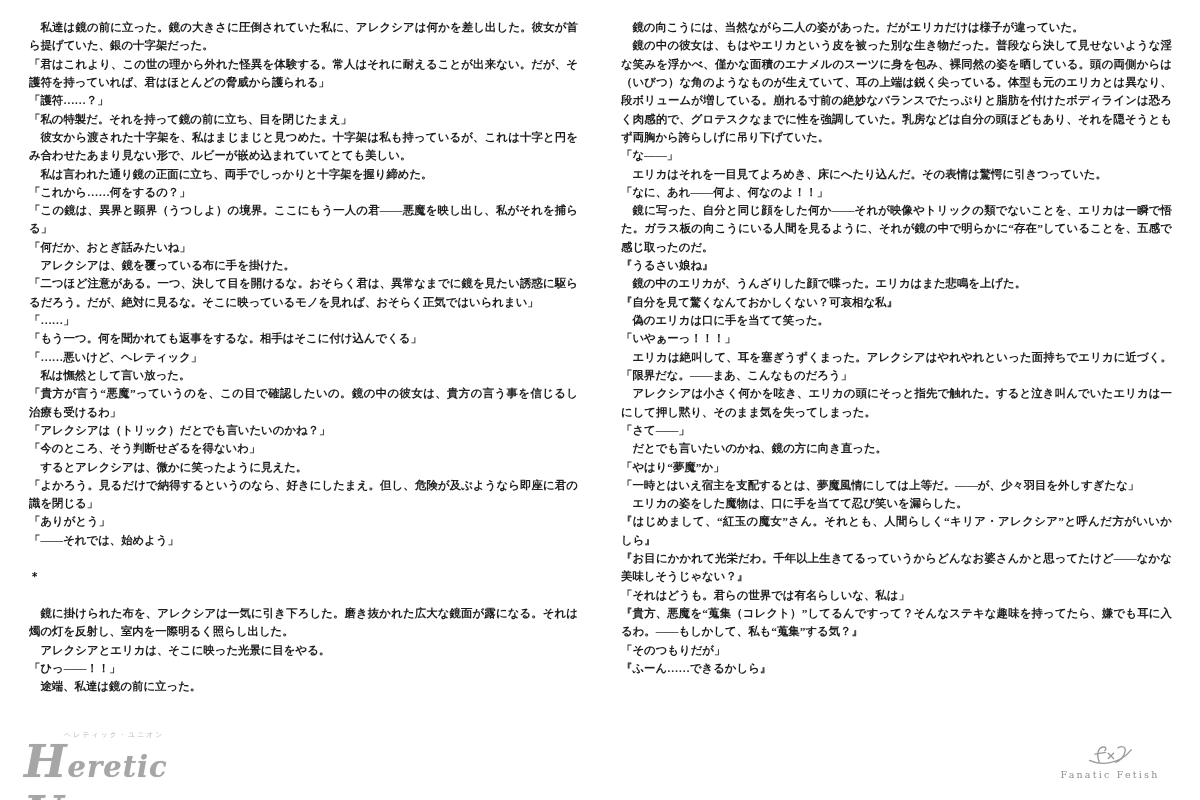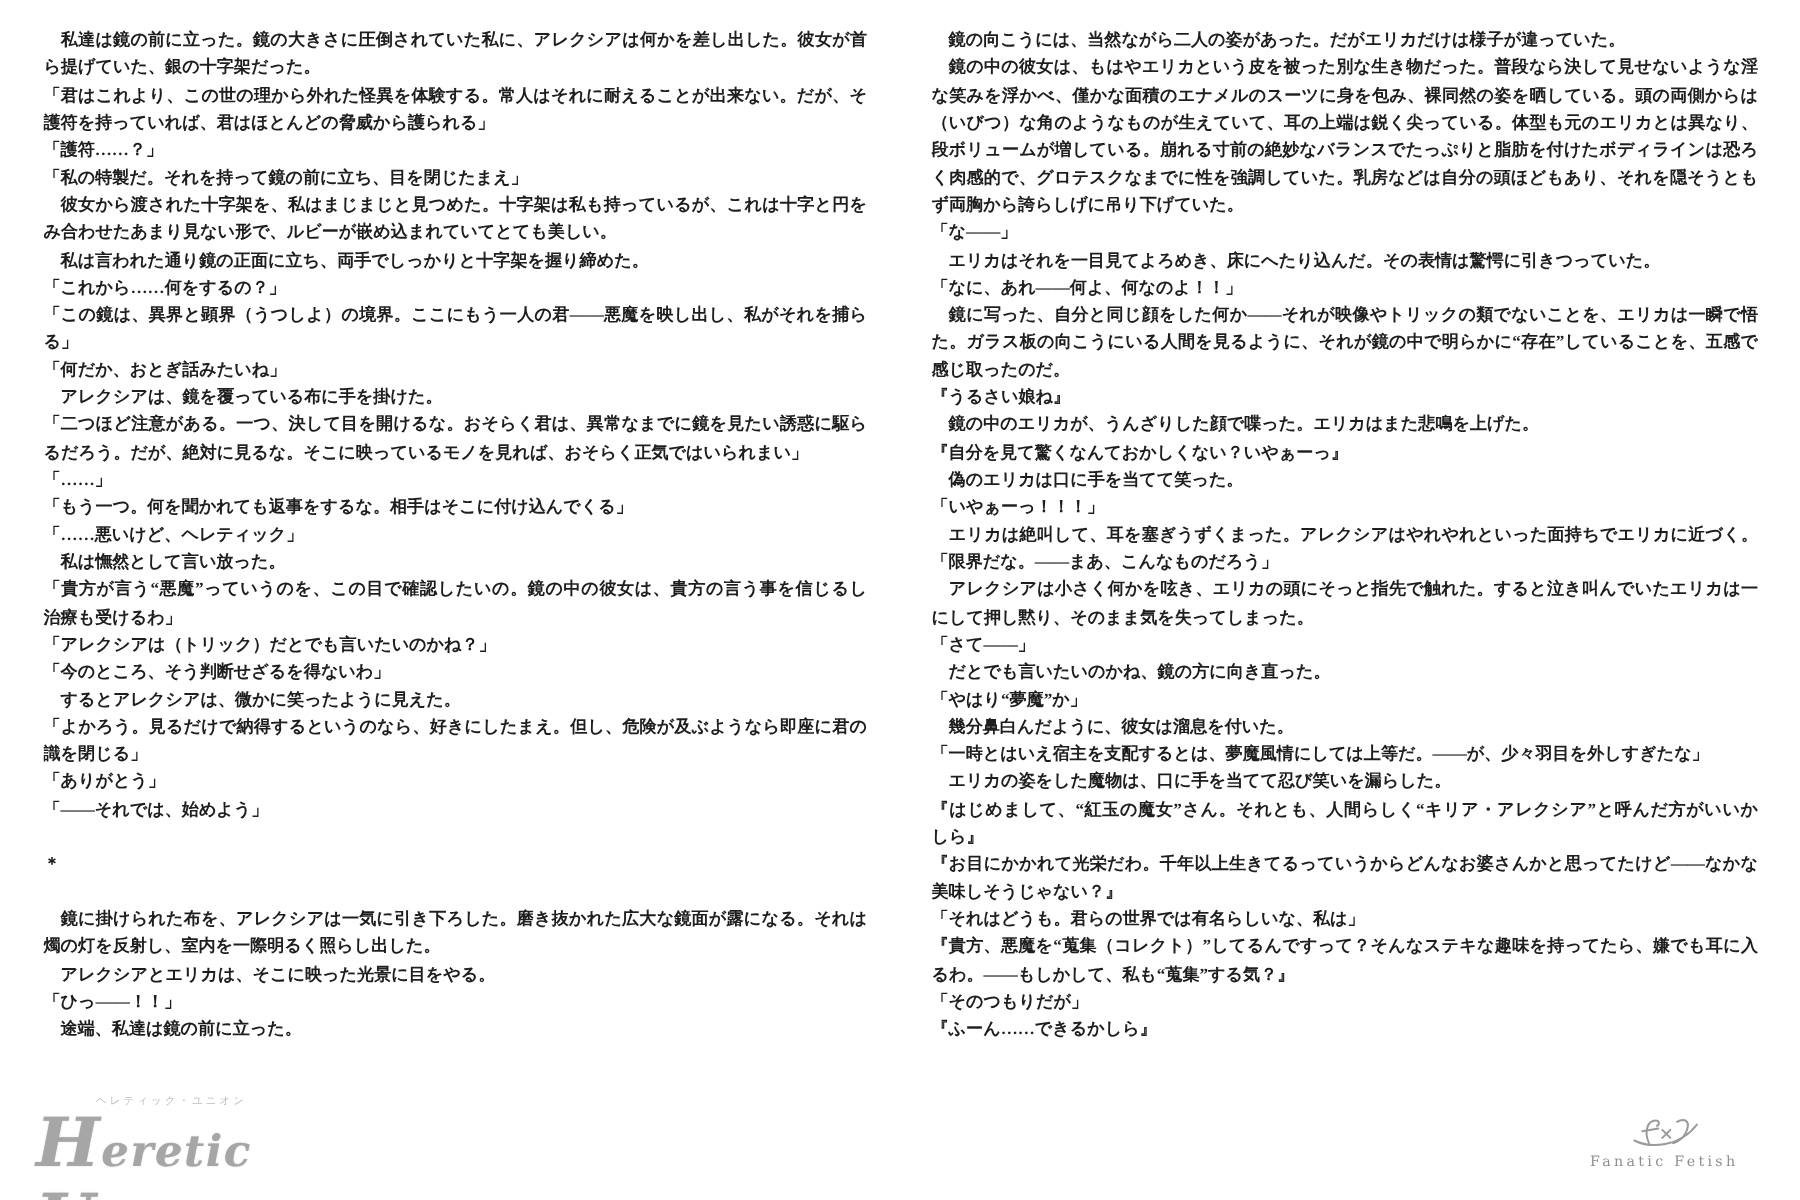--- a/index.html
+++ b/index.html
@@ -24,21 +24,21 @@
     font-family:"Liberation Sans",sans-serif; height:9px; line-height:9px;
   }
   .logo-main {
     font-family:"DejaVu Serif",serif; font-style:italic; font-weight:bold;
     font-size:29px; line-height:46px; color:#a6a6a6; letter-spacing:1px;
     text-shadow:0 0 1px #c8c8c8;
   }
   .logo-main .cap { font-size:45px; line-height:46px; }
 
   
-  .footer-right { position:absolute; left:1060px; top:742px; width:100px; text-align:left; }
+  .footer-right { position:absolute; left:1060px; top:742px; width:100px; text-align:center; }
   .monogram { display:block; margin:0 auto; width:48px; height:26px; }
   .monogram path { fill:none; stroke:#9a9a9a; stroke-width:1.5; stroke-linecap:round; }
   .publisher-name {
     font-family:"DejaVu Serif",serif; font-size:9.5px; letter-spacing:2.2px;
     color:#8f8f8f; margin-top:1px; white-space:nowrap;
   }
 </style>
 </head>
 <body>
 
@@ -91,31 +91,30 @@
       <div class="line full">く肉感的で、グロテスクなまでに性を強調していた。乳房などは自分の頭ほどもあり、それを隠そうともせ</div>
       <div class="line">ず両胸から誇らしげに吊り下げていた。</div>
       <div class="line">「な――」</div>
       <div class="line">　エリカはそれを一目見てよろめき、床にへたり込んだ。その表情は驚愕に引きつっていた。</div>
       <div class="line">「なに、あれ――何よ、何なのよ！！」</div>
       <div class="line full">　鏡に写った、自分と同じ顔をした何か――それが映像やトリックの類でないことを、エリカは一瞬で悟っ</div>
       <div class="line full">た。ガラス板の向こうにいる人間を見るように、それが鏡の中で明らかに“存在”していることを、五感で</div>
       <div class="line">感じ取ったのだ。</div>
       <div class="line">『うるさい娘ね』</div>
       <div class="line">　鏡の中のエリカが、うんざりした顔で喋った。エリカはまた悲鳴を上げた。</div>
-      <div class="line">『自分を見て驚くなんておかしくない？いやぁーっ』</div>
+      <div class="line">『自分を見て驚くなんておかしくない？可哀相な私』</div>
       <div class="line">　偽のエリカは口に手を当てて笑った。</div>
       <div class="line">「いやぁーっ！！！」</div>
       <div class="line full">　エリカは絶叫して、耳を塞ぎうずくまった。アレクシアはやれやれといった面持ちでエリカに近づく。</div>
       <div class="line">「限界だな。――まあ、こんなものだろう」</div>
       <div class="line full">　アレクシアは小さく何かを呟き、エリカの頭にそっと指先で触れた。すると泣き叫んでいたエリカは一瞬</div>
       <div class="line">にして押し黙り、そのまま気を失ってしまった。</div>
       <div class="line">「さて――」</div>
       <div class="line">　だとでも言いたいのかね、鏡の方に向き直った。</div>
       <div class="line">「やはり“夢魔”か」</div>
-      <div class="line">　幾分鼻白んだように、彼女は溜息を付いた。</div>
       <div class="line">「一時とはいえ宿主を支配するとは、夢魔風情にしては上等だ。――が、少々羽目を外しすぎたな」</div>
       <div class="line">　エリカの姿をした魔物は、口に手を当てて忍び笑いを漏らした。</div>
       <div class="line full">『はじめまして、“紅玉の魔女”さん。それとも、人間らしく“キリア・アレクシア”と呼んだ方がいいか</div>
       <div class="line">しら』</div>
       <div class="line full">『お目にかかれて光栄だわ。千年以上生きてるっていうからどんなお婆さんかと思ってたけど――なかなか</div>
       <div class="line">美味しそうじゃない？』</div>
       <div class="line">「それはどうも。君らの世界では有名らしいな、私は」</div>
       <div class="line full">『貴方、悪魔を“蒐集（コレクト）”してるんですって？そんなステキな趣味を持ってたら、嫌でも耳に入</div>
       <div class="line">るわ。――もしかして、私も“蒐集”する気？』</div>
       <div class="line">「そのつもりだが」</div>

